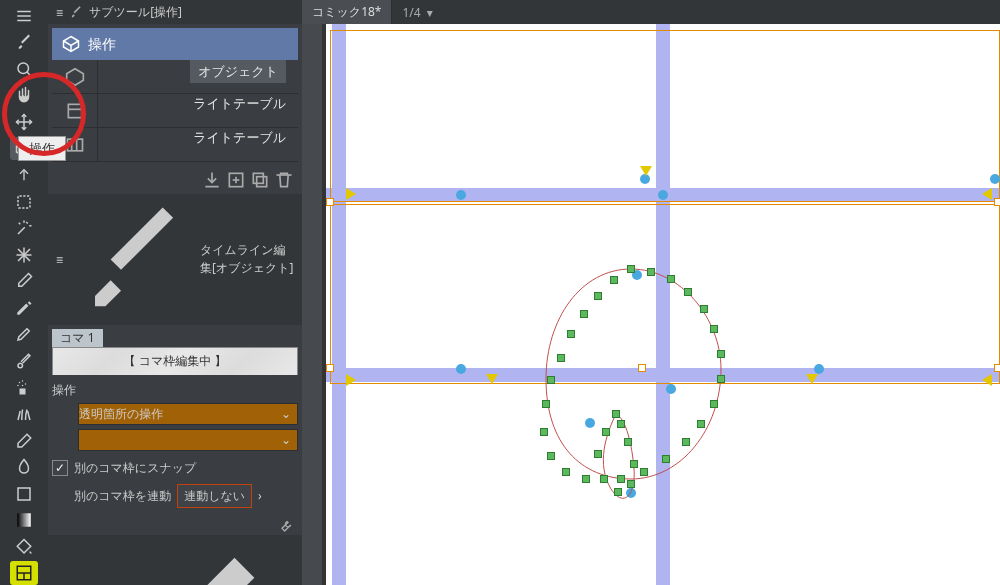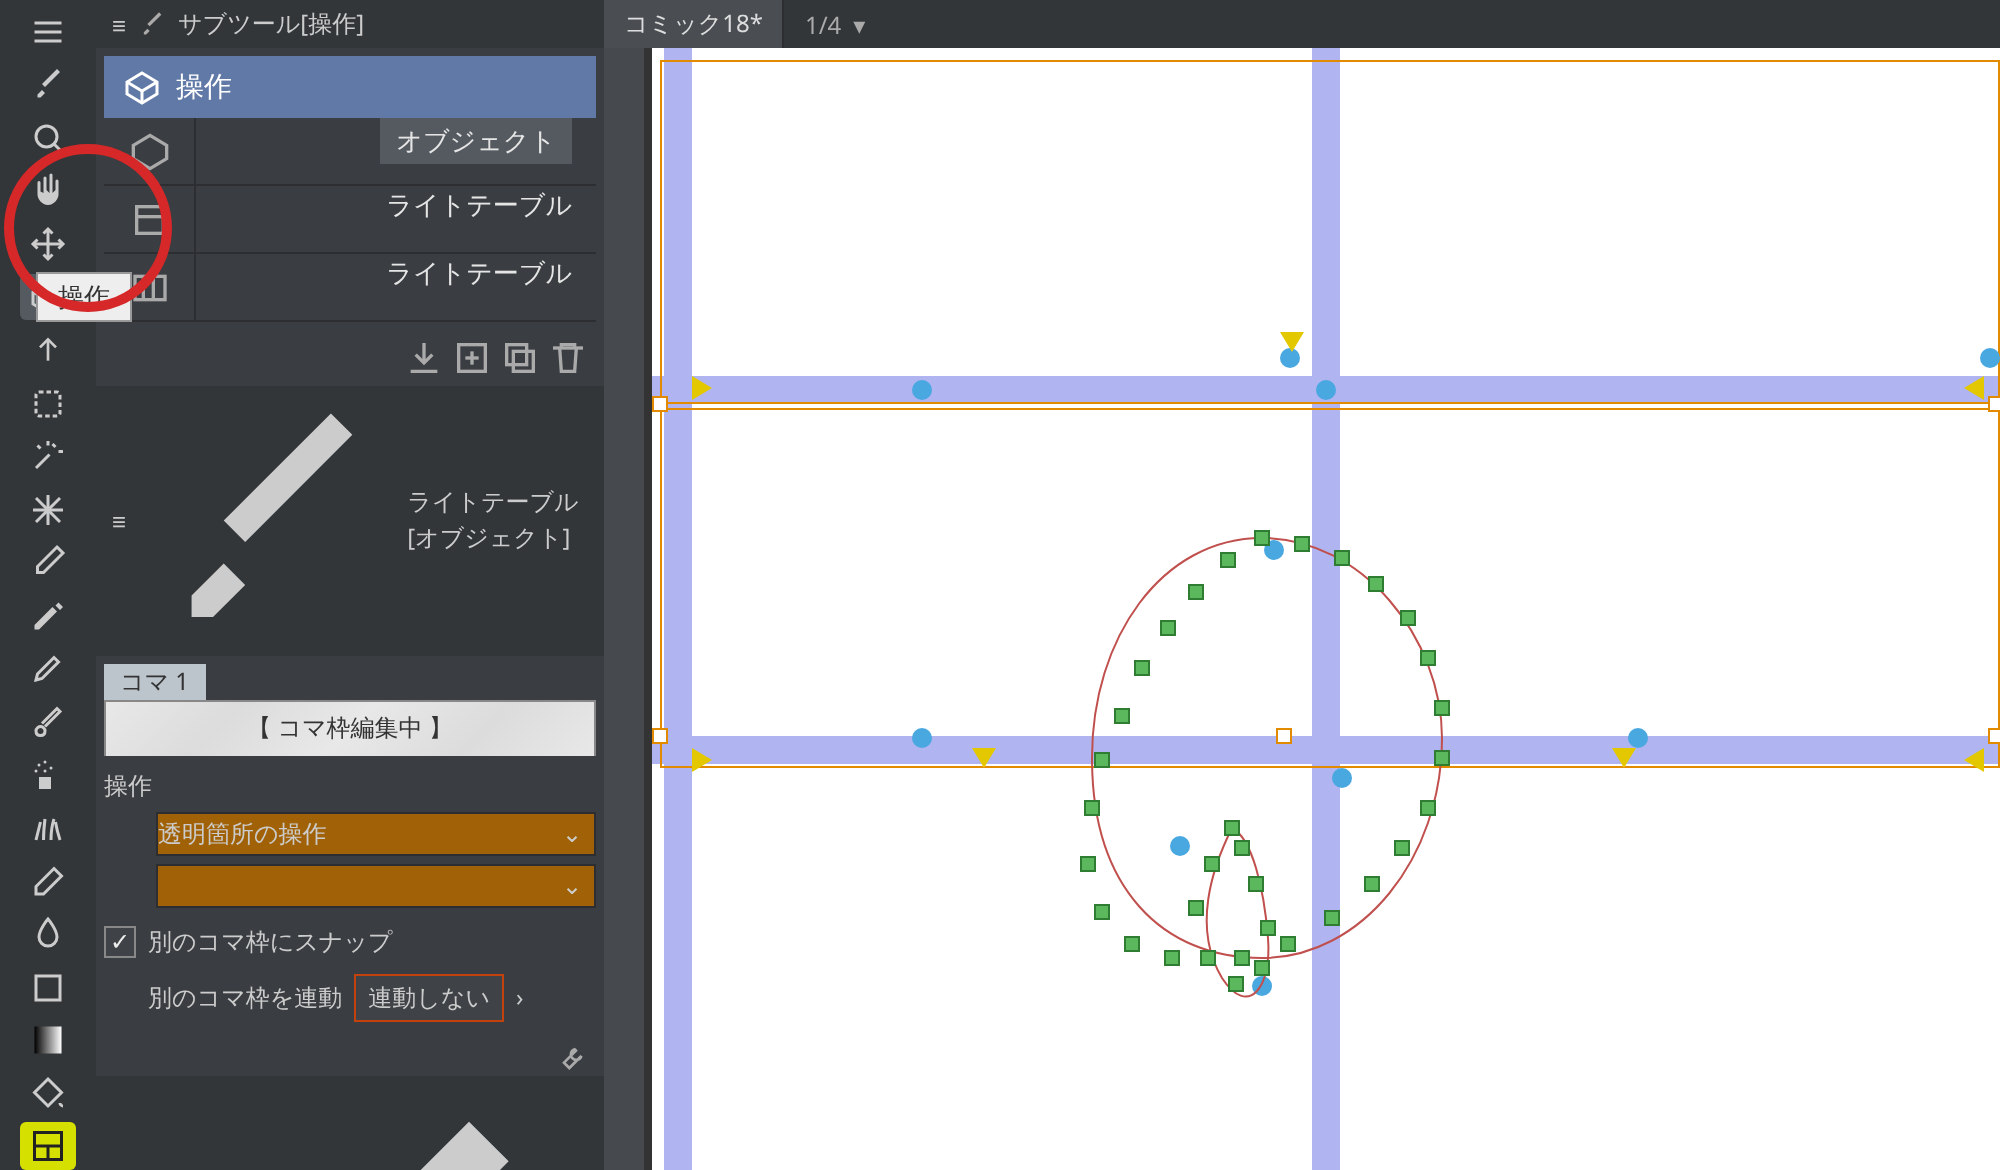--- a/index.html
+++ b/index.html
@@ -324,21 +324,21 @@
         <polyline points="3 6 5 6 21 6"></polyline>
         <path d="M8 6V4h8v2m-9 0l1 14h8l1-14"></path>
       </svg>
   </div>
 
   <div class="toolprop-header">
     <span>≡</span>
     <svg class="brush-ico" viewBox="0 0 24 24" fill="currentColor">
         <path d="M7 21l3-3-2-2-3 3v2h2zm13-17l-2-2-10 10 2 2L20 4z"></path>
       </svg>
-    <span>ライトテーブル[オブジェクト]</span>
+    <span>タイムライン編集[オブジェクト]</span>
   </div>
   <div>
     <span class="koma-tag">コマ 1</span>
     <div class="editing-banner">【 コマ枠編集中 】</div>
   </div>
 
   <div class="proplist">
     <div class="prop-section-header">操作</div>
     <div class="dropdown">
       <span>透明箇所の操作</span>

